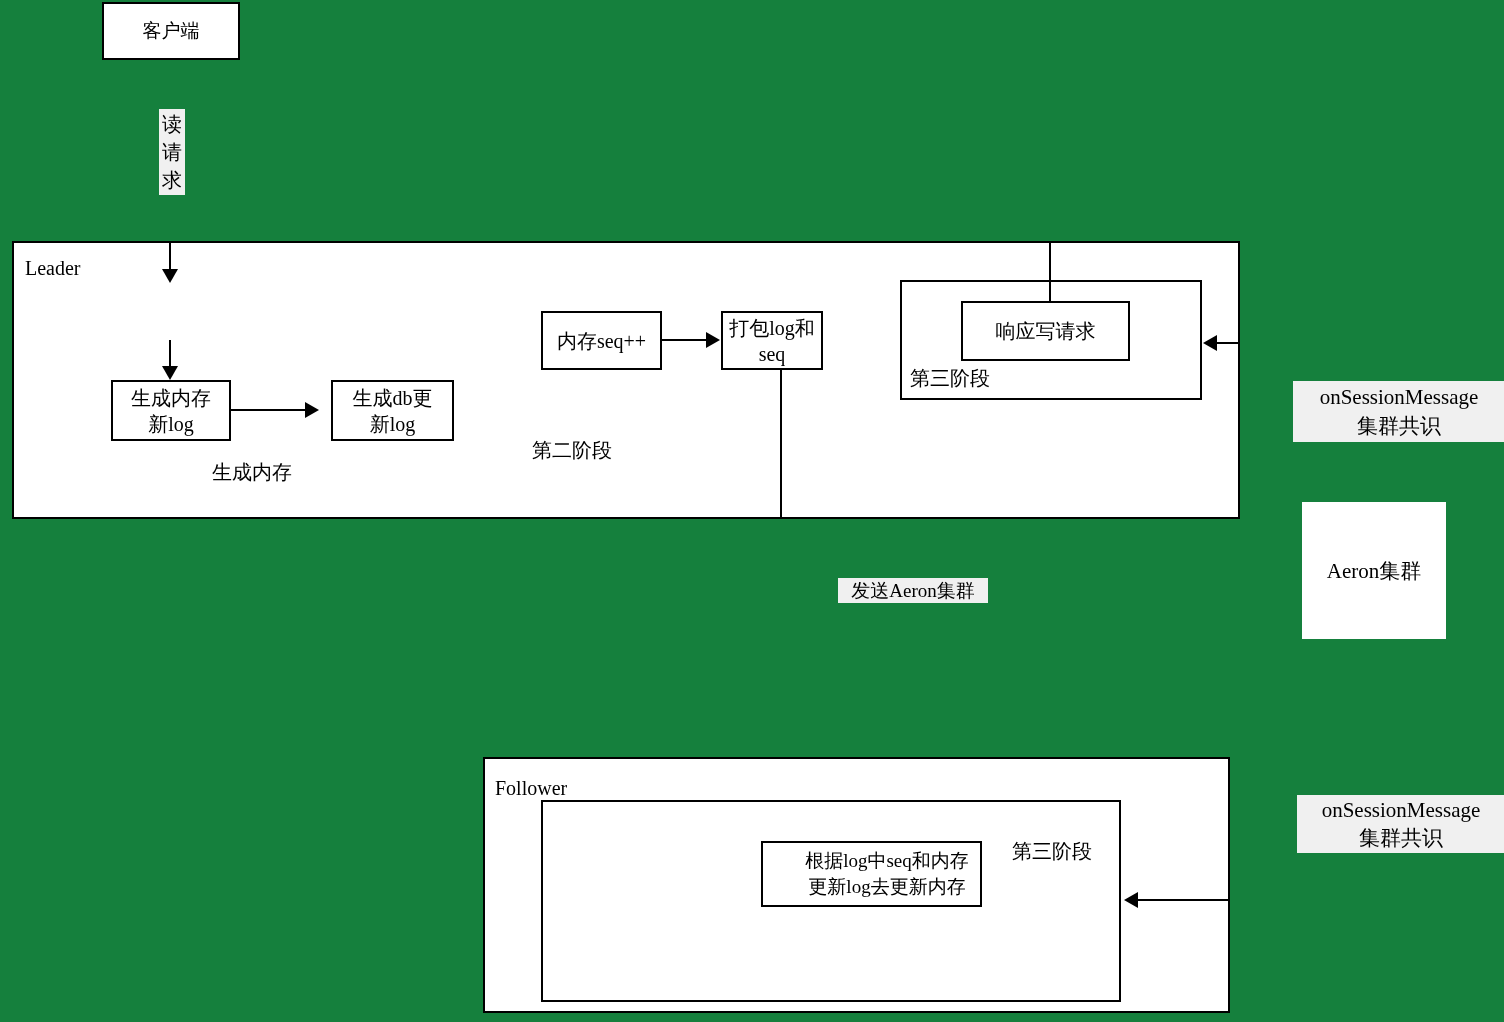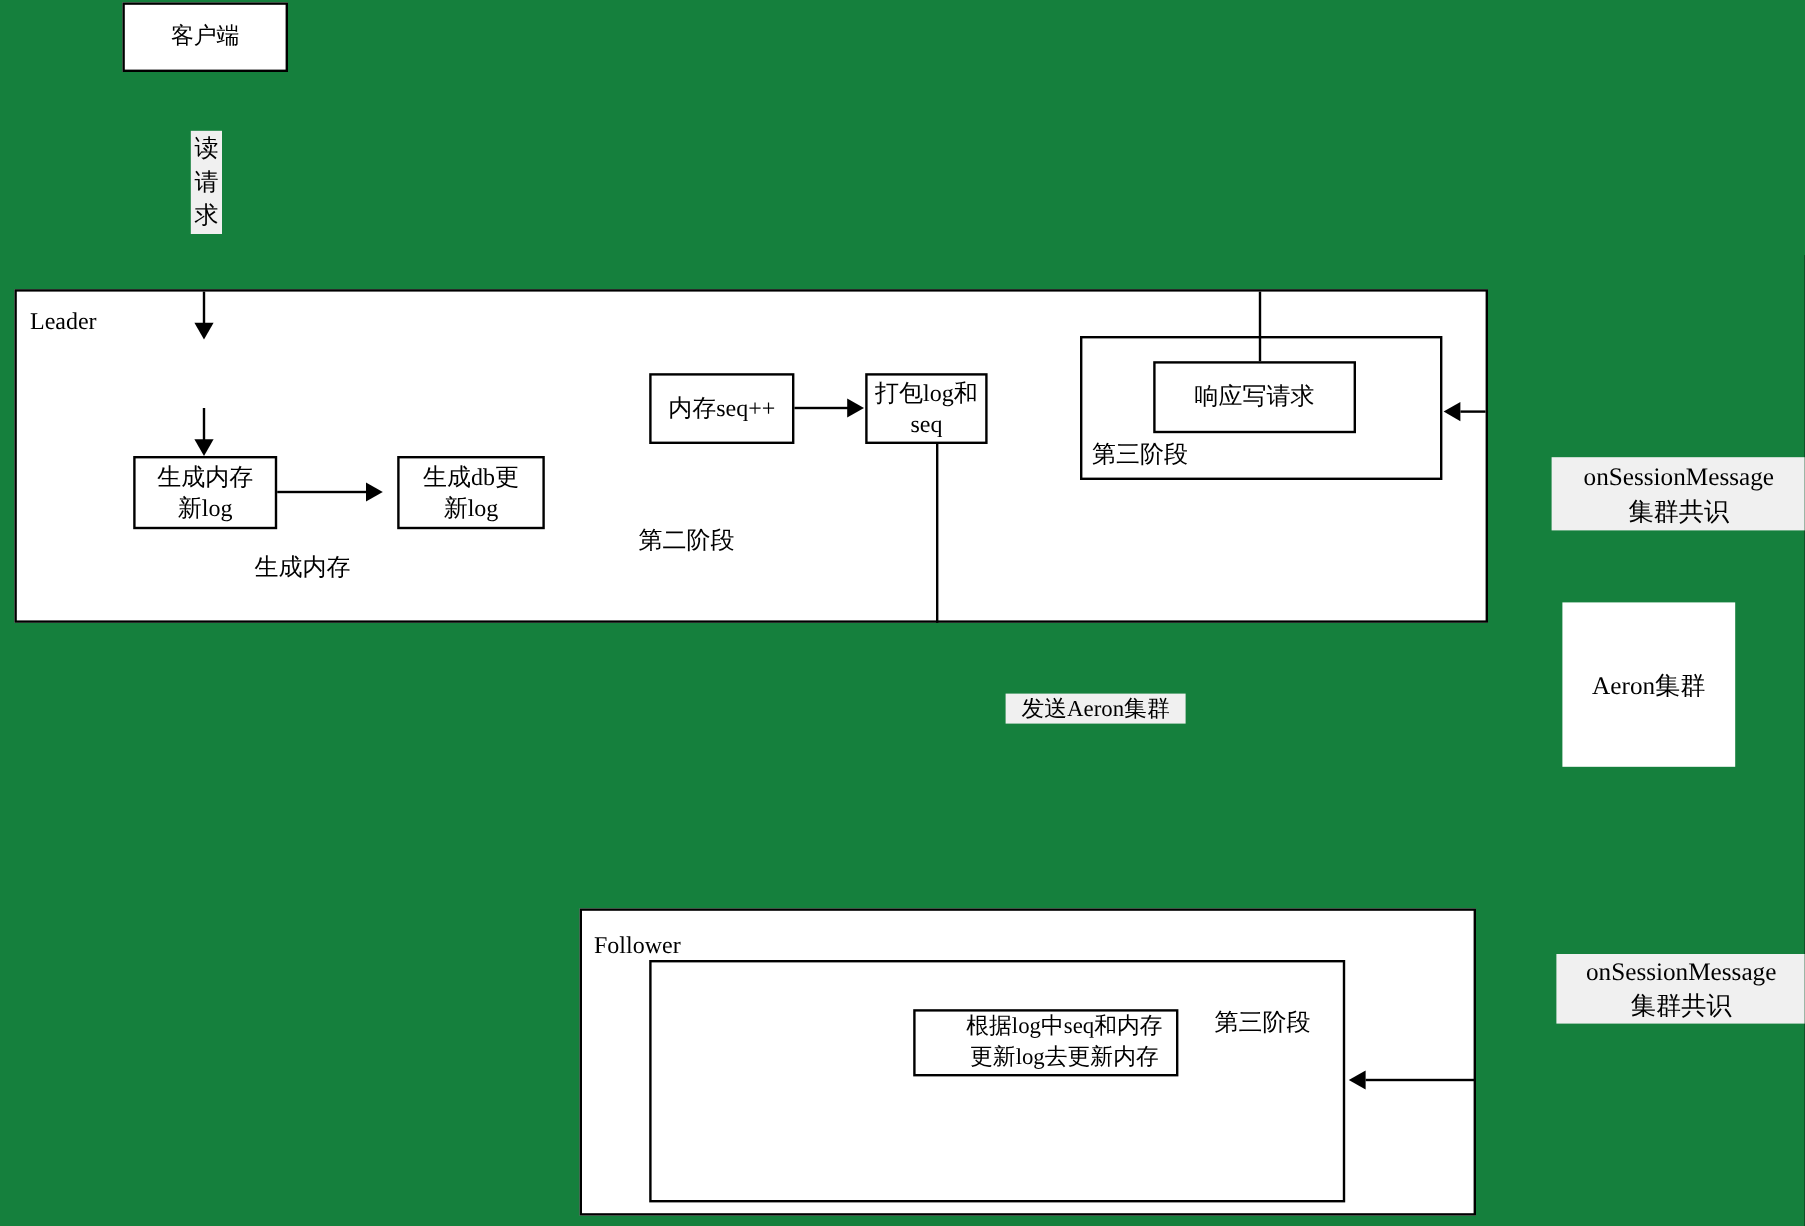--- a/index.html
+++ b/index.html
@@ -171,21 +171,21 @@
     <span>集群共识</span>
   </div>
 
   <div class="container-box" style="left:483px; top:757px; width:747px; height:256px;"></div>
   <div class="corner-label" style="left:495px; top:777px;">Follower</div>
 
   <div class="container-box" style="left:541px; top:800px; width:580px; height:202px;"></div>
 
   <div class="phase-label" style="left:1012px; top:838px;">第三阶段</div>
 
-  <div class="box two-line" style="left:761px; top:841px; width:221px; height:56px; font-size:19px;padding-left:31px;">
+  <div class="box two-line" style="left:761px; top:841px; width:221px; height:66px; font-size:19px;padding-left:31px;">
     <span>根据log中seq和内存</span>
     <span>更新log去更新内存</span>
   </div>
 
   <div class="hline" style="left:1138px; top:899px; width:92px; height:2px;"></div>
   <div class="arrow-left" style="left:1124px; top:892px;"></div>
 
 </div>
 
 </body></html>

